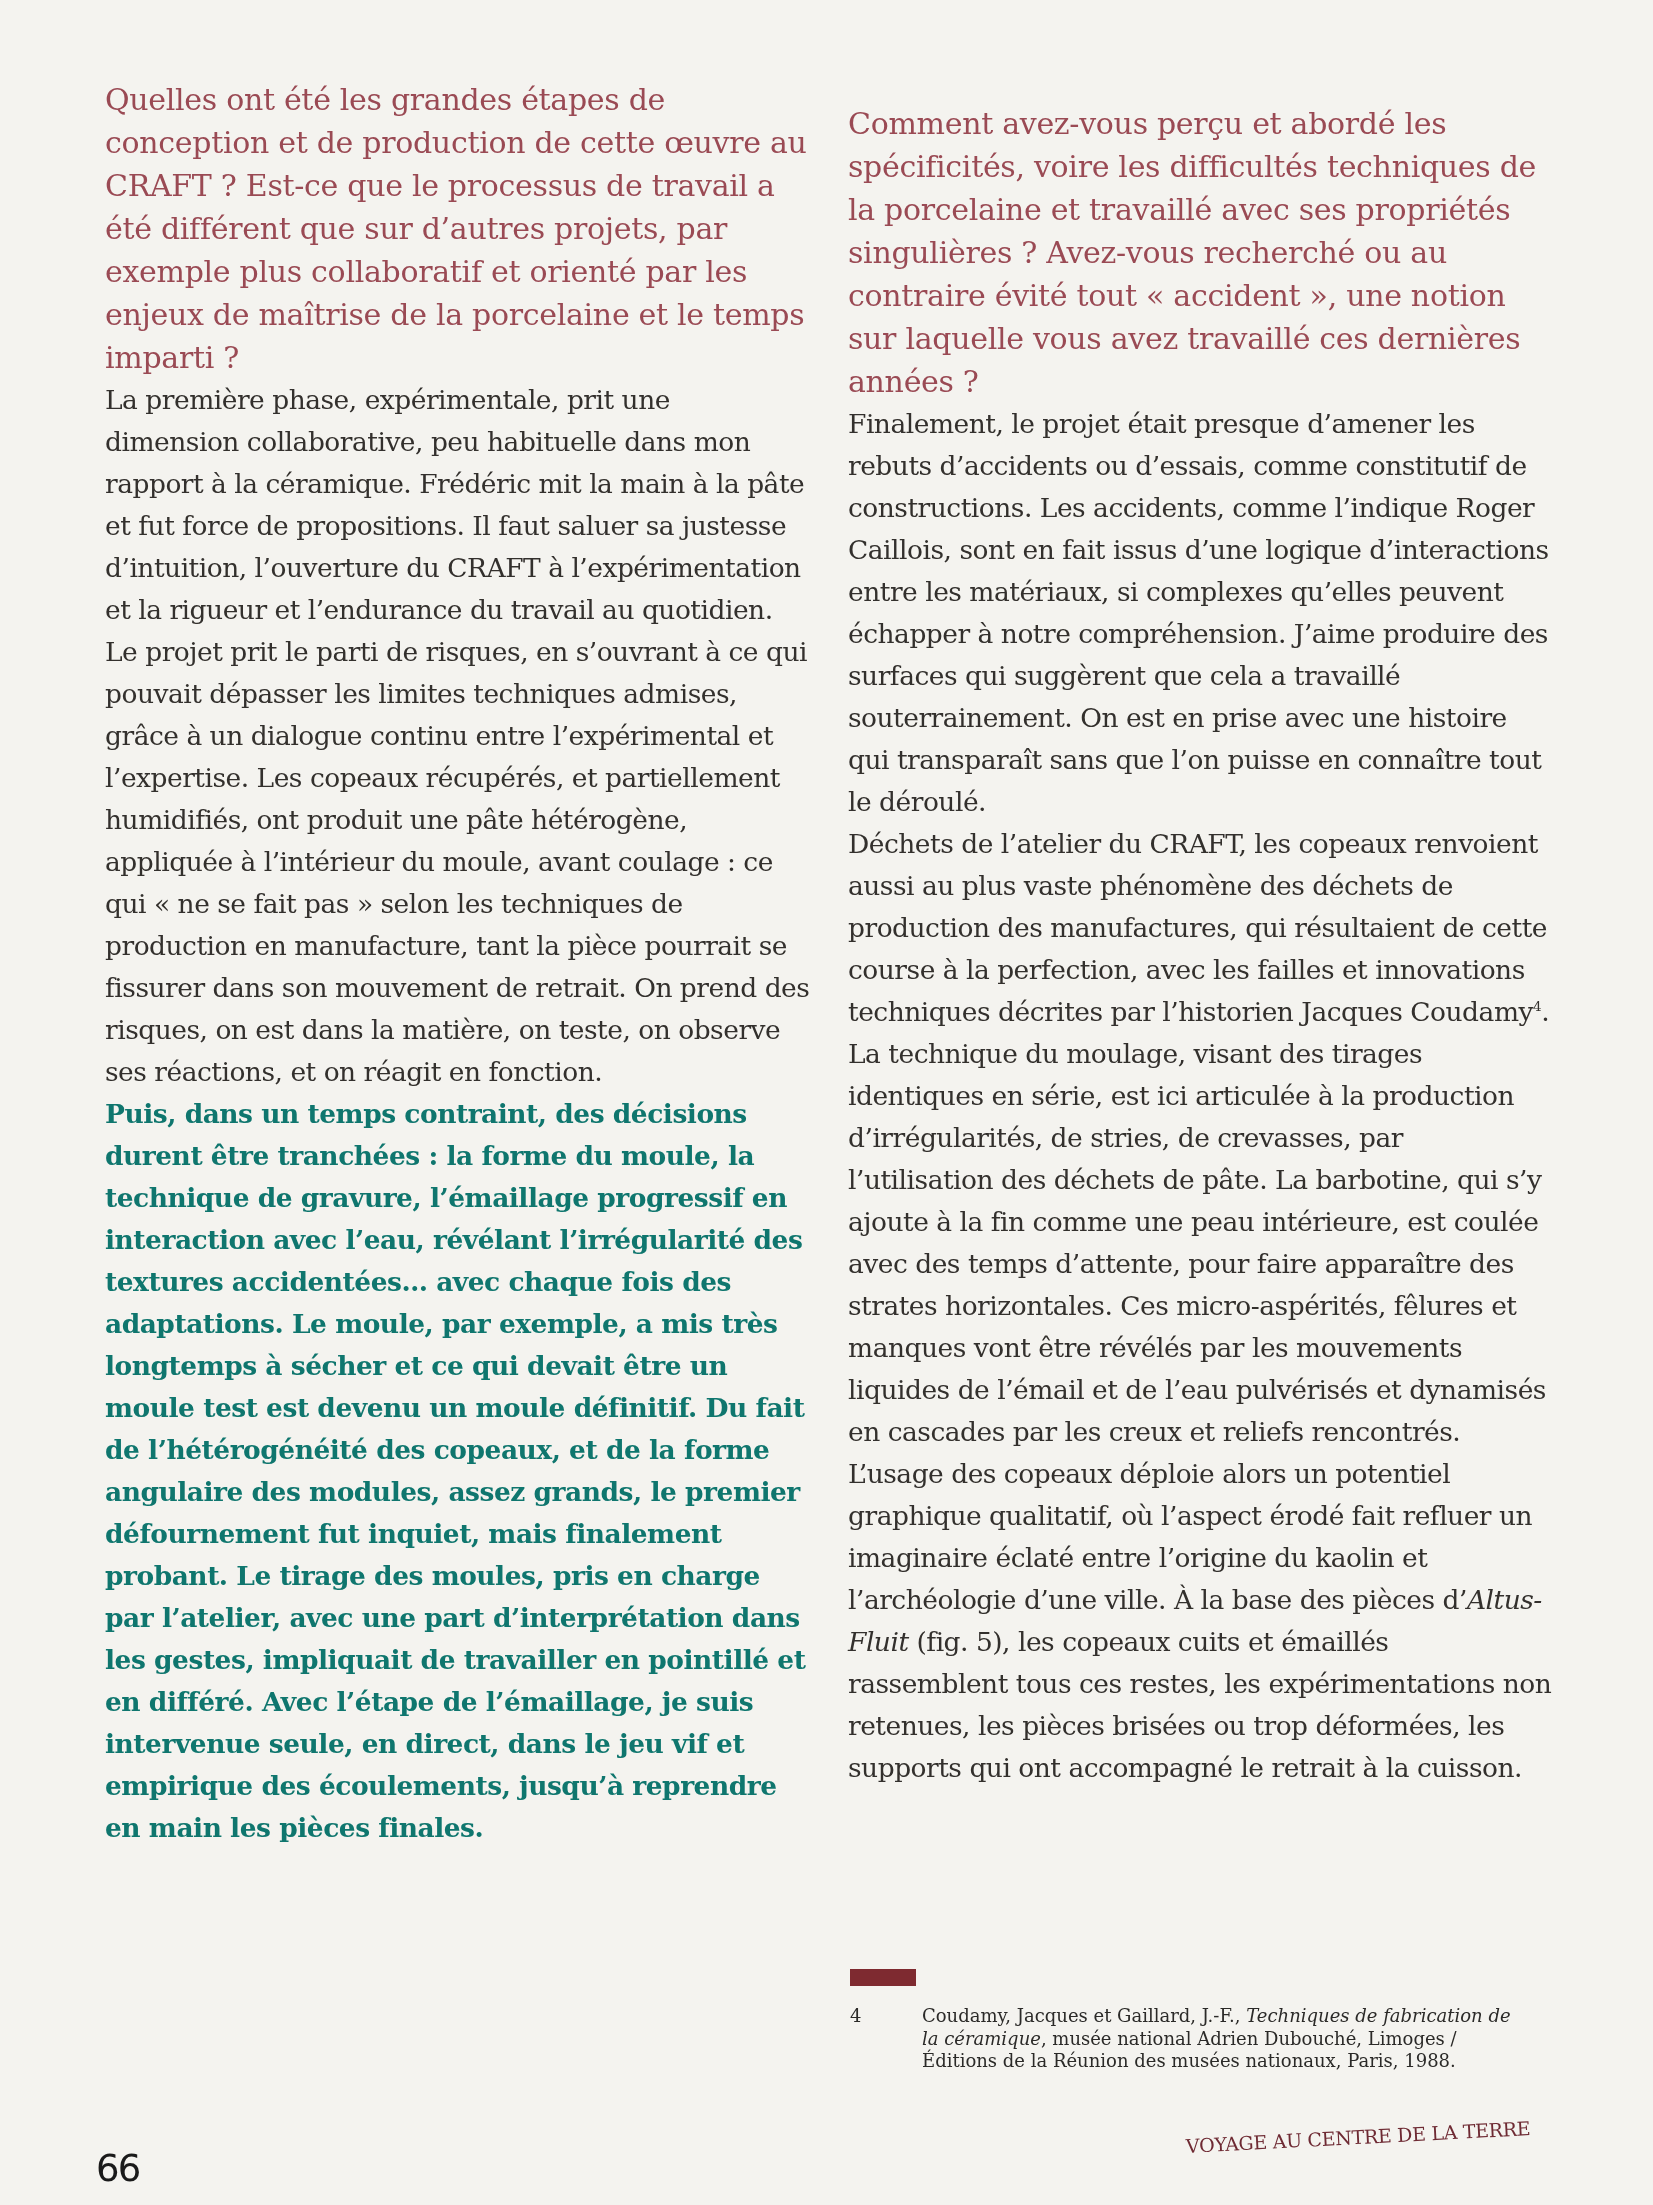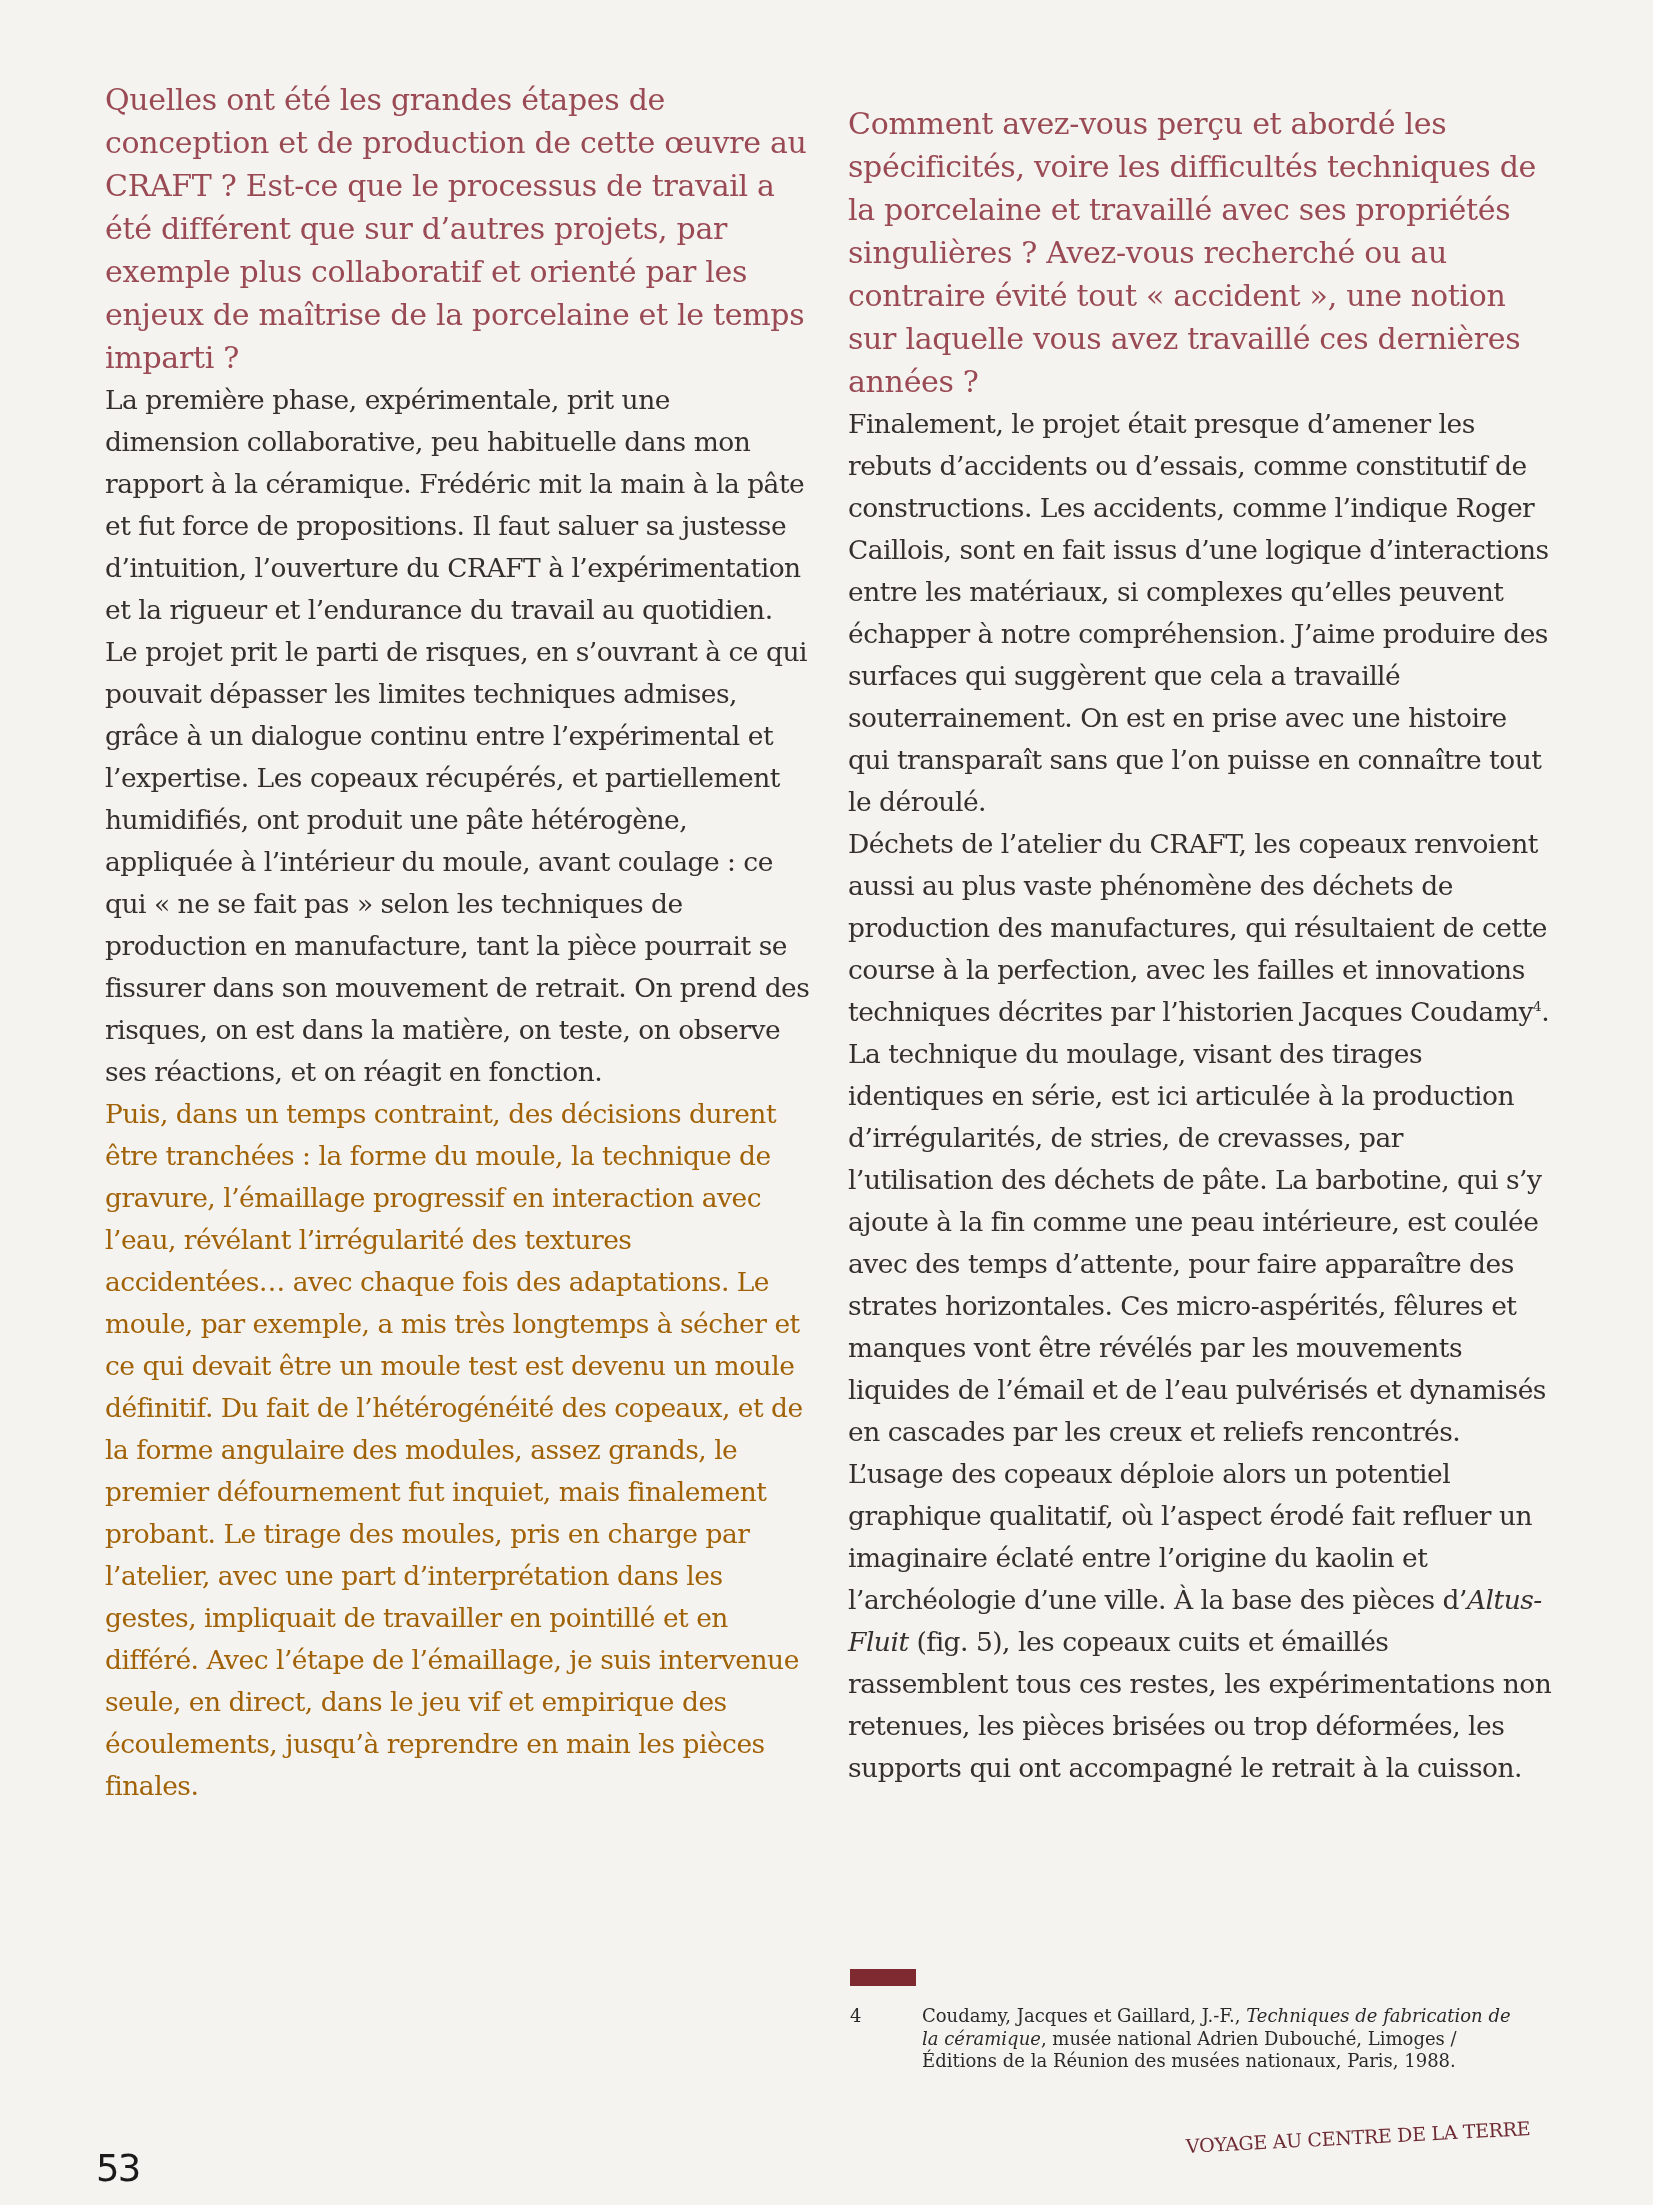--- a/index.html
+++ b/index.html
@@ -28,21 +28,21 @@
   }
   .body-text {
     margin: 0;
     font-size: 26.5px;
     line-height: 42px;
     letter-spacing: -0.5px;
     color: #33302d;
   }
   .body-text p { margin: 0; }
   .sup { font-size: 13.6px; vertical-align: super; line-height: 0; }
-  .col-left .body-text .late { color: #a16207; }
+  .col-left .body-text .late { color: #0f766e; font-weight: bold; }
   .footnote-bar {
     position: absolute;
     left: 850px; top: 1969px;
     width: 66px; height: 17px;
     background: #7e2a30;
   }
   .footnote {
     position: absolute;
     left: 850px; top: 2005px;
     width: 678px;
@@ -92,15 +92,15 @@
   </div>
 </div>
 
 <div class="footnote-bar"></div>
 
 <div class="footnote">
   <span class="num">4</span>
   <span class="txt"><span>Coudamy, Jacques et Gaillard, J.-F., </span><em>Techniques de fabrication de la céramique</em><span>, musée national Adrien Dubouché, Limoges / Éditions de la Réunion des musées nationaux, Paris, 1988.</span></span>
 </div>
 
-<div class="page-number">53</div>
+<div class="page-number">66</div>
 <div class="running-title">VOYAGE AU CENTRE DE LA TERRE</div>
 
 
 </body></html>

